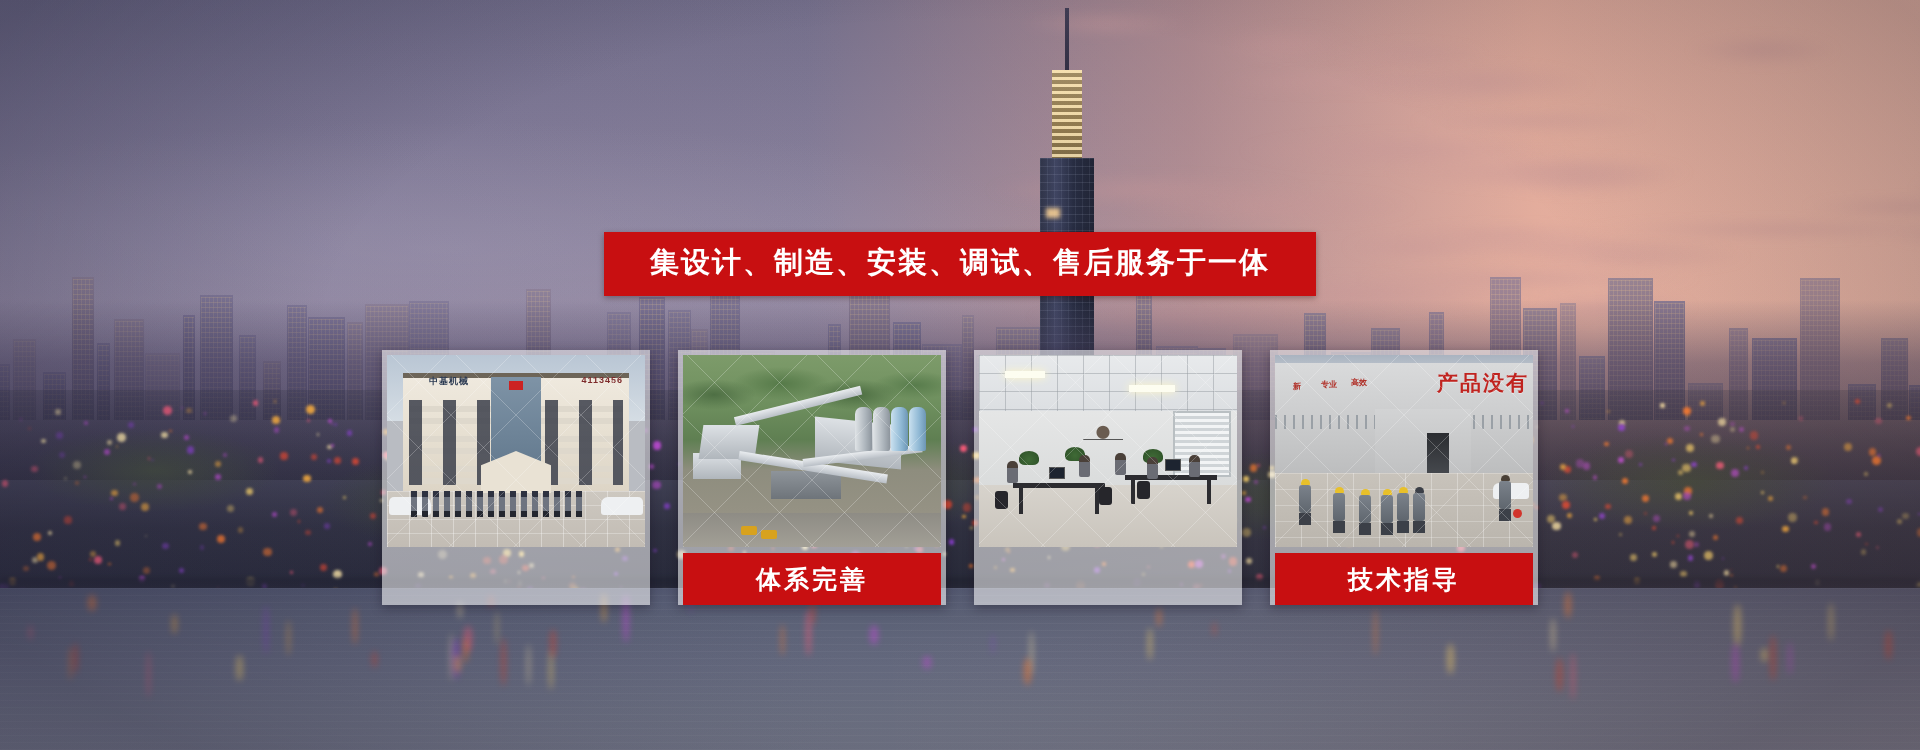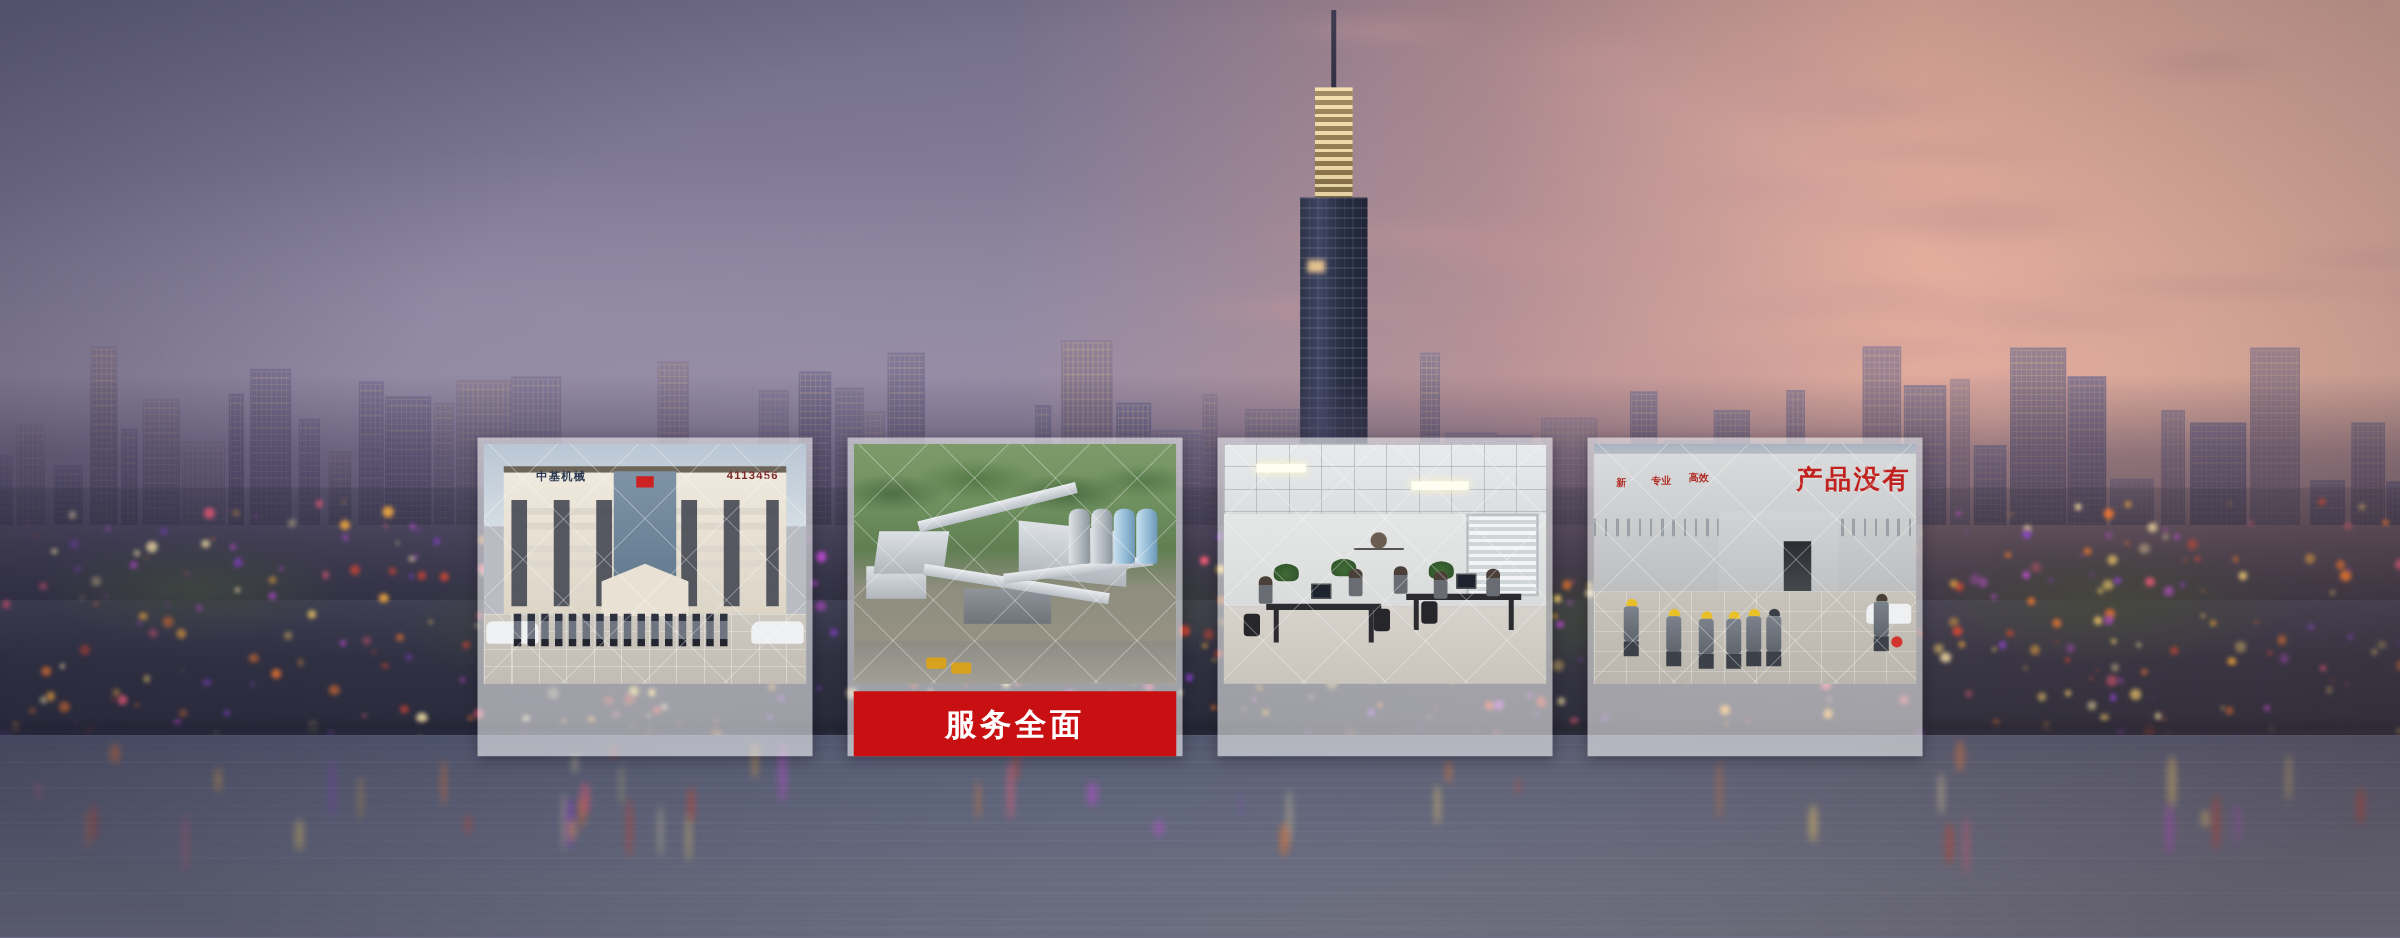--- a/index.html
+++ b/index.html
@@ -1102,20 +1102,23 @@
         <div class="refl" style="width: 6.1415px; height: 48.9071px; left: 622.78px; top: 6.47137px; background: rgb(194, 75, 216);"></div>
       </div>
 
     <div class="grade"></div>
     <div class="vig"></div>
   </div>
 
   <div class="content">
 
 
+    <div class="subbar-wrap">
+      <div class="subbar">集设计、制造、安装、调试、售后服务于一体</div>
+    </div>
 
     <div class="cards">
 
       <div class="card">
         <div class="thumb">
           <div class="t1-sky"></div>
           <div class="t1-grnd"></div>
           <div class="t1-bld"></div>
           <div class="t1-atr"></div>
           <div class="t1-ped"></div>
@@ -1163,21 +1166,21 @@
           <div class="t2-silo" style="left:172px;"></div>
           <div class="t2-silo" style="left:190px;"></div>
           <div class="t2-silo b" style="left:208px;"></div>
           <div class="t2-silo b" style="left:226px;"></div>
 
           <div class="t2-road"></div>
           <div class="t2-dig" style="left:58px;bottom:12px;"></div>
           <div class="t2-dig" style="left:78px;bottom:8px;"></div>
           <div class="wm"></div>
         </div>
-        <div class="label">服务全面</div>
+        <div class="label">体系完善</div>
       </div>
 
       <div class="card">
         <div class="thumb">
           <div class="t3-wall"></div>
           <div class="t3-floor"></div>
           <div class="t3-ceil"></div>
           <div class="t3-panel" style="left:26px;top:16px;width:40px;"></div>
           <div class="t3-panel" style="left:150px;top:30px;width:46px;"></div>
           <div class="t3-logo"></div>
@@ -1254,17 +1257,18 @@
               <div class="l"></div>
           </div>
           <div class="t4-wk" style="left:224px;top:120px;">
             <div class="h" style="background:#4a4036;"></div>
               <div class="b"></div>
               <div class="l"></div>
           </div>
           <div class="t4-hat" style="left:238px;top:154px;"></div>
           <div class="wm"></div>
         </div>
+        <div class="label">技术指导</div>
       </div>
 
     </div>
   </div>
 </div>
 
 </body></html>

